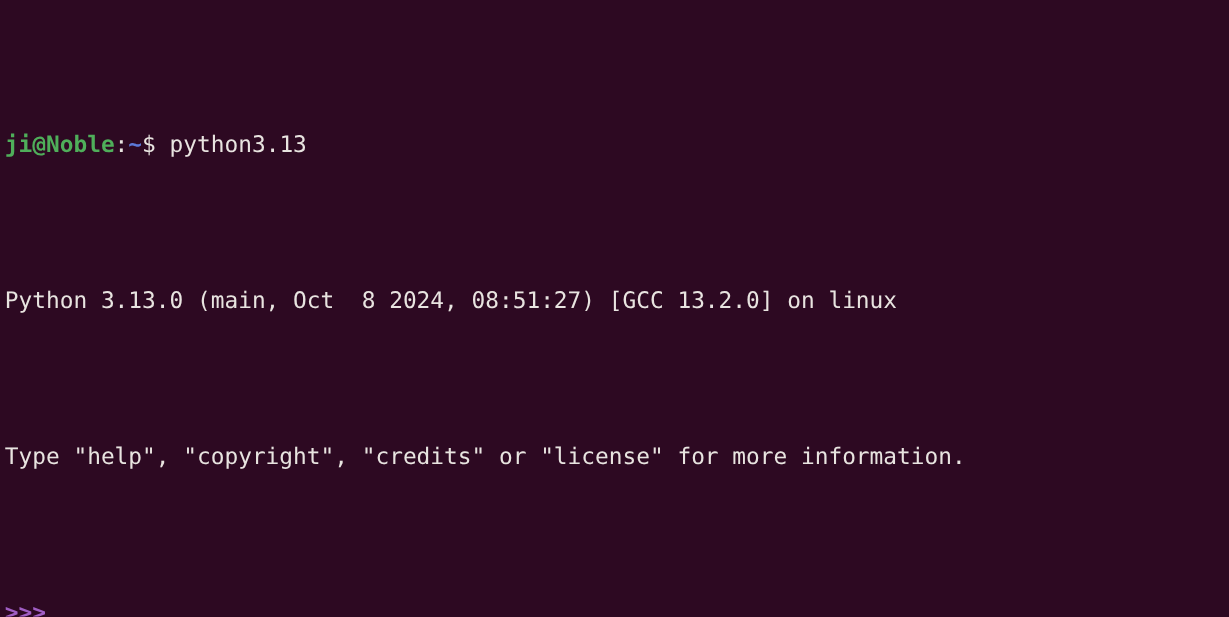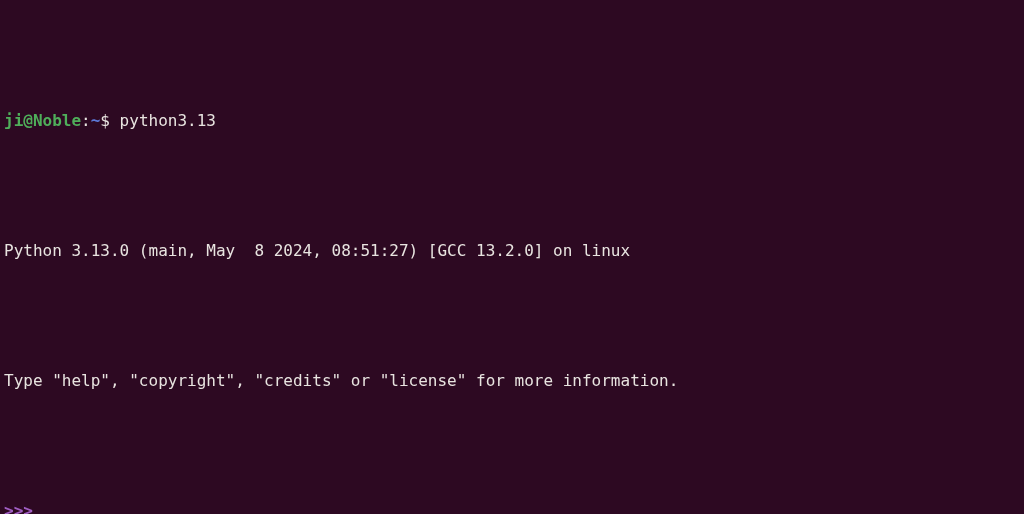--- a/index.html
+++ b/index.html
@@ -24,41 +24,41 @@
     line-height: 26px;
     letter-spacing: 0px;
     color: #e8e4e0;
     white-space: pre;
     overflow: hidden;
   }
 
   .line {
     height: 26px;
     white-space: pre;
-    font-size: 16px;
+    font-size: 19px;
     line-height: 26px;
   }
 
   
   .c-default   { color: #e8e4e0; }
   .c-user      { color: #4fae5a; font-weight: bold; }
   .c-punct     { color: #e8e4e0; }
   .c-path      { color: #5c79d8; font-weight: bold; }
   .c-ps1       { color: #a05ec4; font-weight: bold; }
 </style>
 </head>
 <body>
 
 <div id="terminal">
 
   
   <div class="line"><span class="c-user">ji@Noble</span><span class="c-punct">:</span><span class="c-path">~</span><span class="c-punct">$ </span><span class="c-default">python3.13</span></div>
 
   
-  <div class="line"><span class="c-default">Python 3.13.0 (main, May  8 2024, 08:51:27) [GCC 13.2.0] on linux</span></div>
+  <div class="line"><span class="c-default">Python 3.13.0 (main, Oct  8 2024, 08:51:27) [GCC 13.2.0] on linux</span></div>
 
   
   <div class="line"><span class="c-default">Type "help", "copyright", "credits" or "license" for more information.</span></div>
 
   
   <div class="line"><span class="c-ps1">&gt;&gt;&gt; </span><span class="c-default"></span></div>
 
   
   
 

